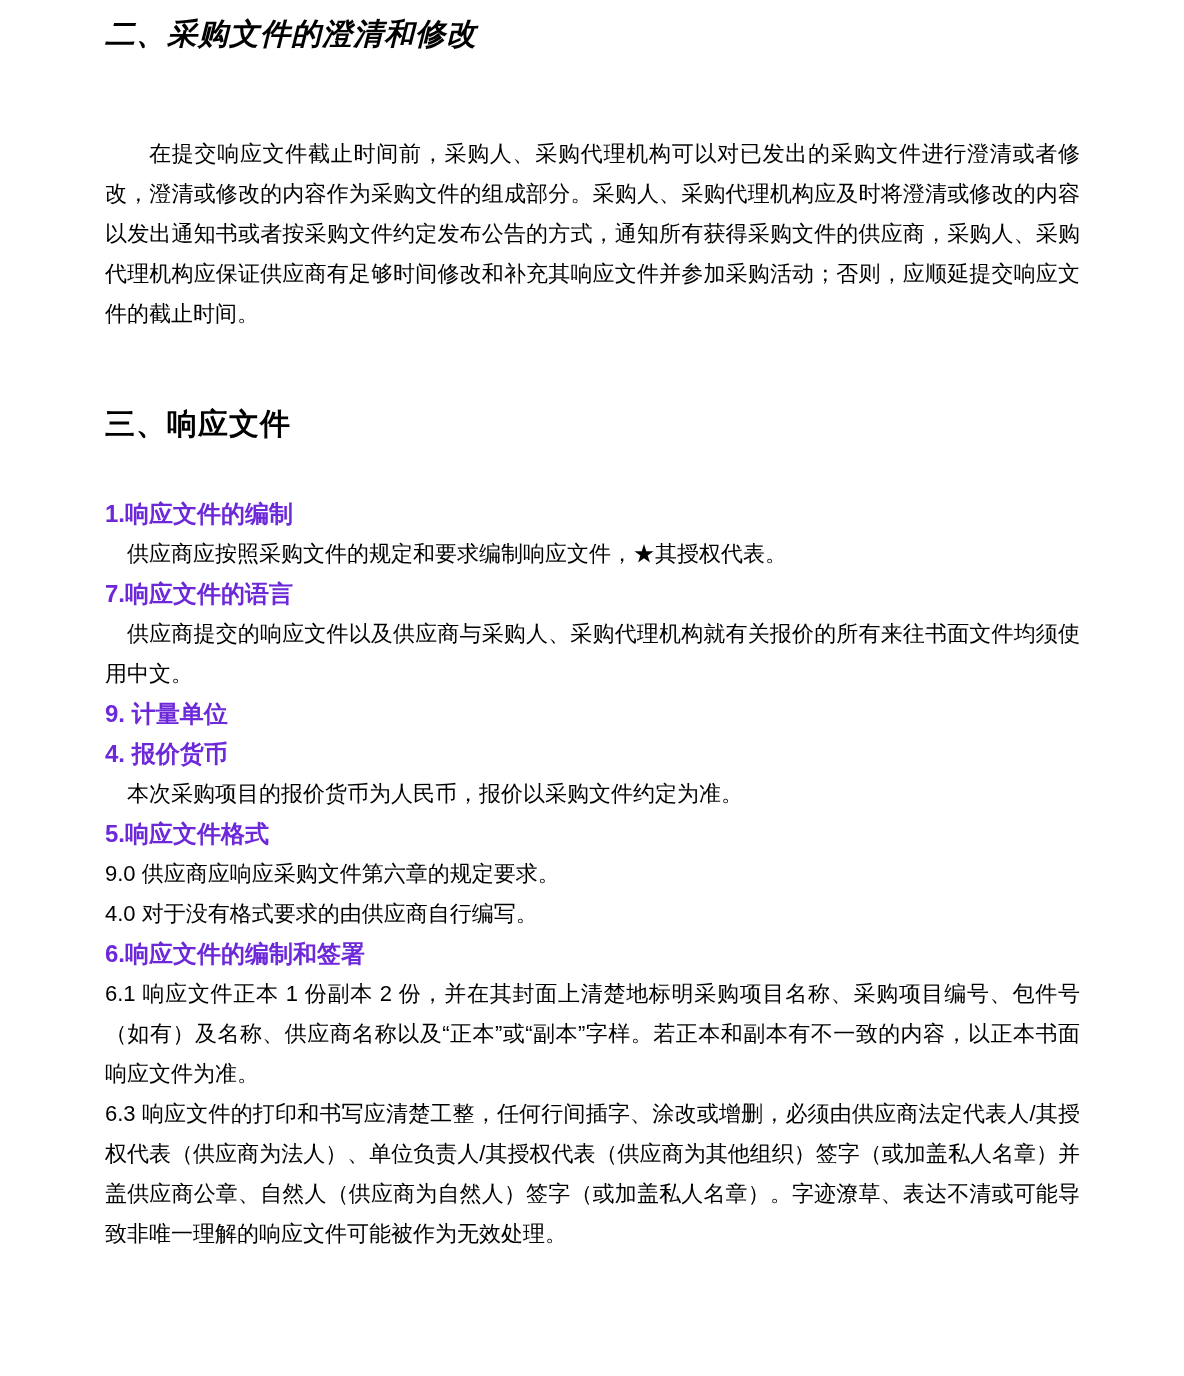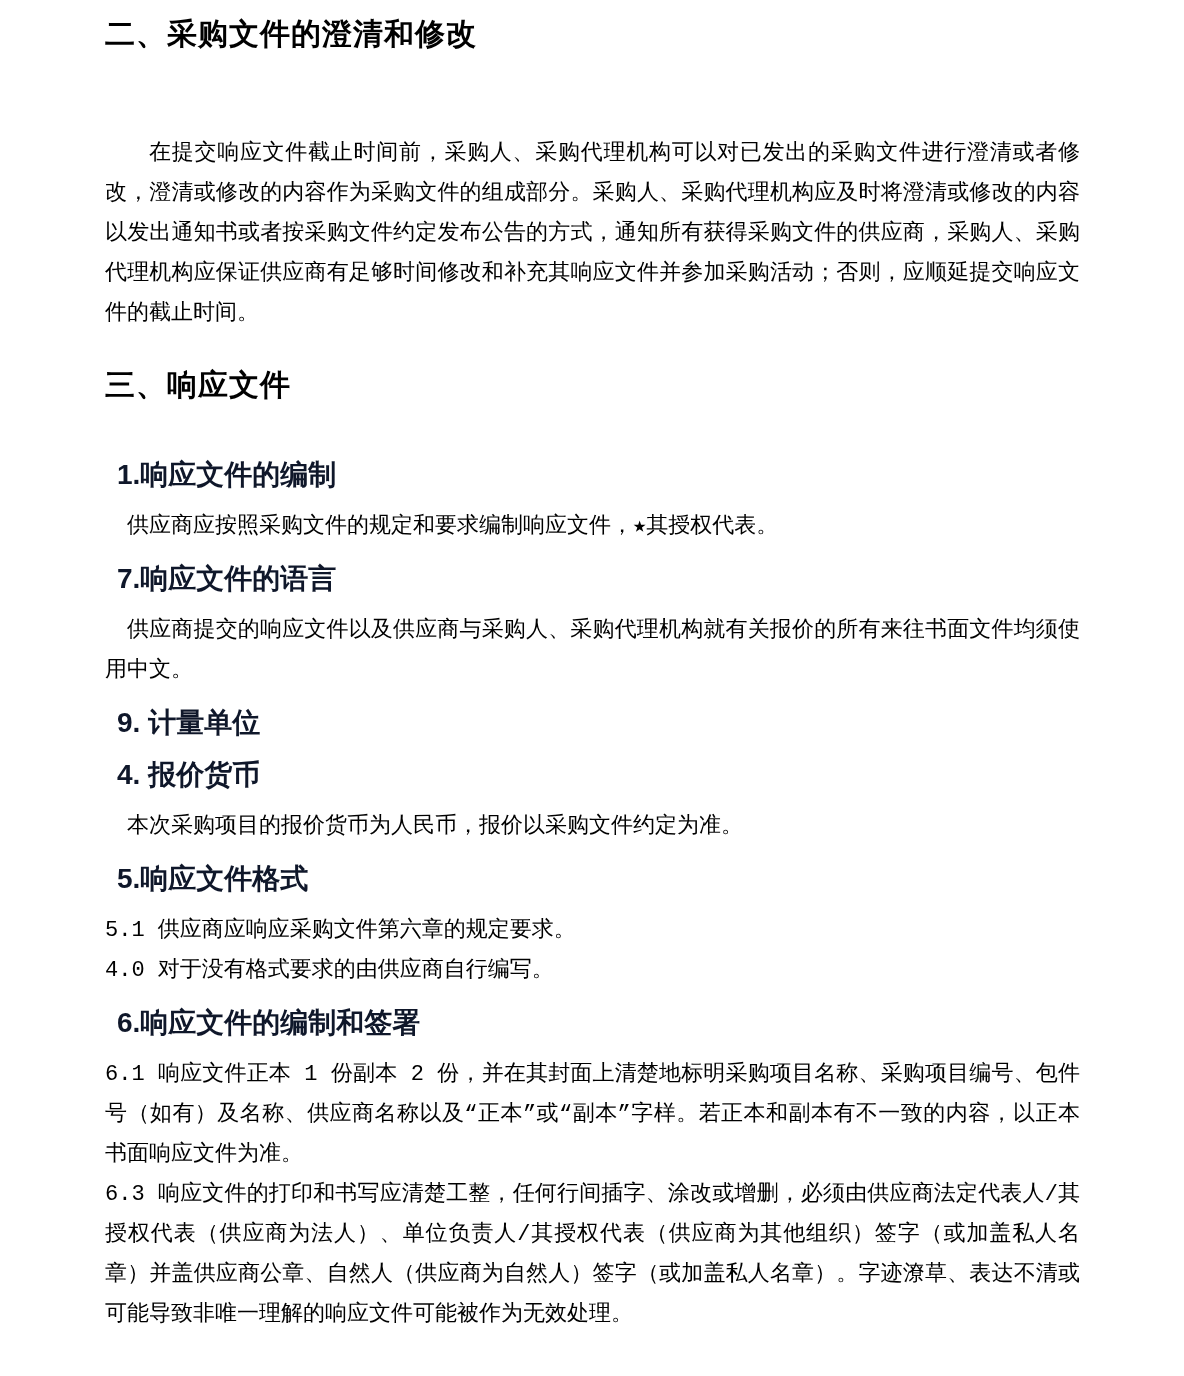--- a/index.html
+++ b/index.html
@@ -18,42 +18,42 @@
   }
   .h-major {
     font-family: "Liberation Sans", "DejaVu Sans", sans-serif;
     font-weight: 900;
     font-size: 30px;
     line-height: 44px;
     letter-spacing: 1px;
     margin: 0;
     color: #000000;
   }
-  .h-clarification { margin-top: 0; }
-  .h-response { margin-top: 29px; }
+  .h-clarification { margin-top: 0; font-style: italic; }
+  .h-response { margin-top: 68px; }
   .body-para {
-    font-family: Liberation Mono, monospace;
+    font-family: Liberation Sans, sans-serif;
     font-size: 22px;
     line-height: 40px;
     margin: 0;
     text-align: justify;
     color: #000000;
   }
   .clarification-para {
     margin-top: 78px;
     text-indent: 2em;
   }
   .items { margin-top: 48px; }
   .item-title {
     font-family: "Liberation Sans", "DejaVu Sans", sans-serif;
     font-weight: bold;
-    font-size: 28px;
+    font-size: 24px;
     line-height: 40px;
-    margin: 12px;
-    color: #0f172a;
+    margin: 0;
+    color: #6d28d9;
   }
   .indent1 { text-indent: 1em; }
 </style>
 </head>
 <body>
 
 <div class="page">
 
   <h1 class="h-major h-clarification">二、采购文件的澄清和修改</h1>
 
@@ -68,21 +68,21 @@
 
     <h2 class="item-title">7.响应文件的语言</h2>
     <p class="body-para indent1">供应商提交的响应文件以及供应商与采购人、采购代理机构就有关报价的所有来往书面文件均须使用中文。</p>
 
     <h2 class="item-title">9. 计量单位</h2>
 
     <h2 class="item-title">4. 报价货币</h2>
     <p class="body-para indent1">本次采购项目的报价货币为人民币，报价以采购文件约定为准。</p>
 
     <h2 class="item-title">5.响应文件格式</h2>
-    <p class="body-para">5.1 供应商应响应采购文件第六章的规定要求。</p>
+    <p class="body-para">9.0 供应商应响应采购文件第六章的规定要求。</p>
     <p class="body-para">4.0 对于没有格式要求的由供应商自行编写。</p>
 
     <h2 class="item-title">6.响应文件的编制和签署</h2>
     <p class="body-para">6.1 响应文件正本 1 份副本 2 份，并在其封面上清楚地标明采购项目名称、采购项目编号、包件号（如有）及名称、供应商名称以及“正本”或“副本”字样。若正本和副本有不一致的内容，以正本书面响应文件为准。</p>
     <p class="body-para">6.3 响应文件的打印和书写应清楚工整，任何行间插字、涂改或增删，必须由供应商法定代表人/其授权代表（供应商为法人）、单位负责人/其授权代表（供应商为其他组织）签字（或加盖私人名章）并盖供应商公章、自然人（供应商为自然人）签字（或加盖私人名章）。字迹潦草、表达不清或可能导致非唯一理解的响应文件可能被作为无效处理。</p>
 
   </div>
 </div>
 
 </body></html>

